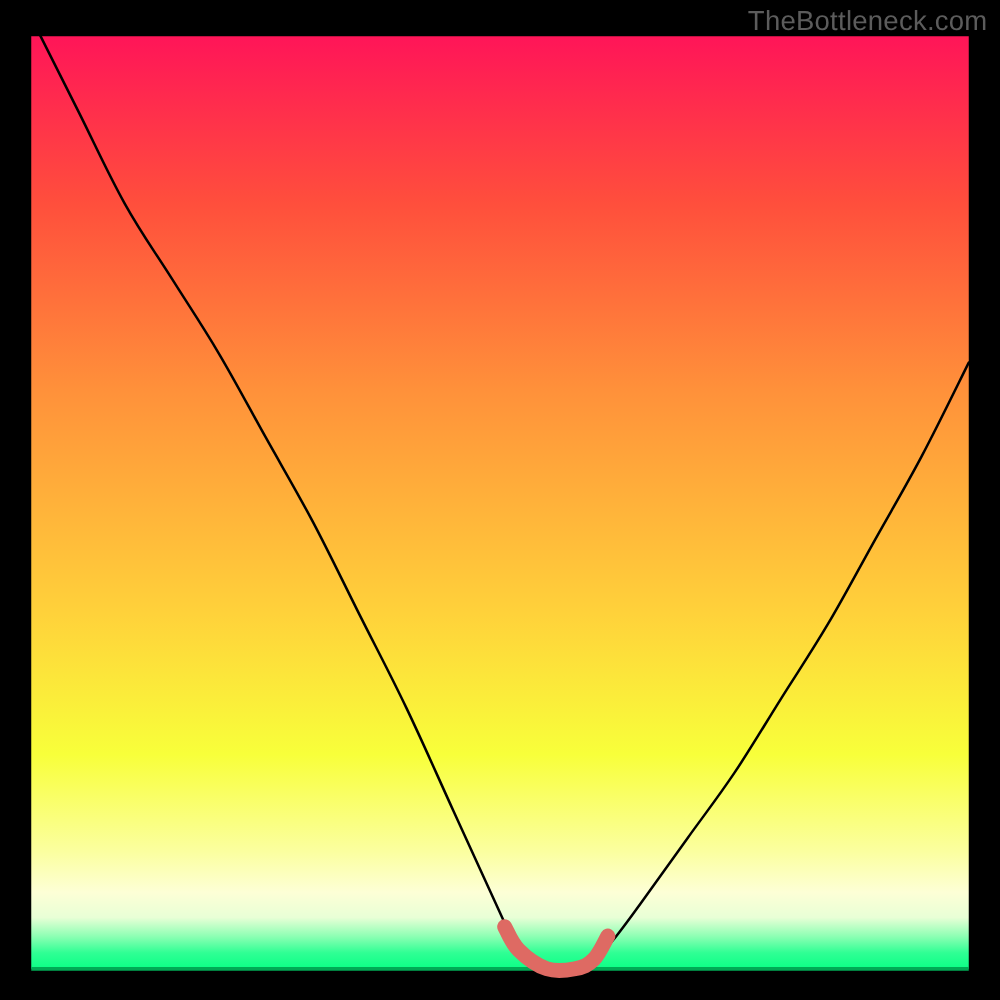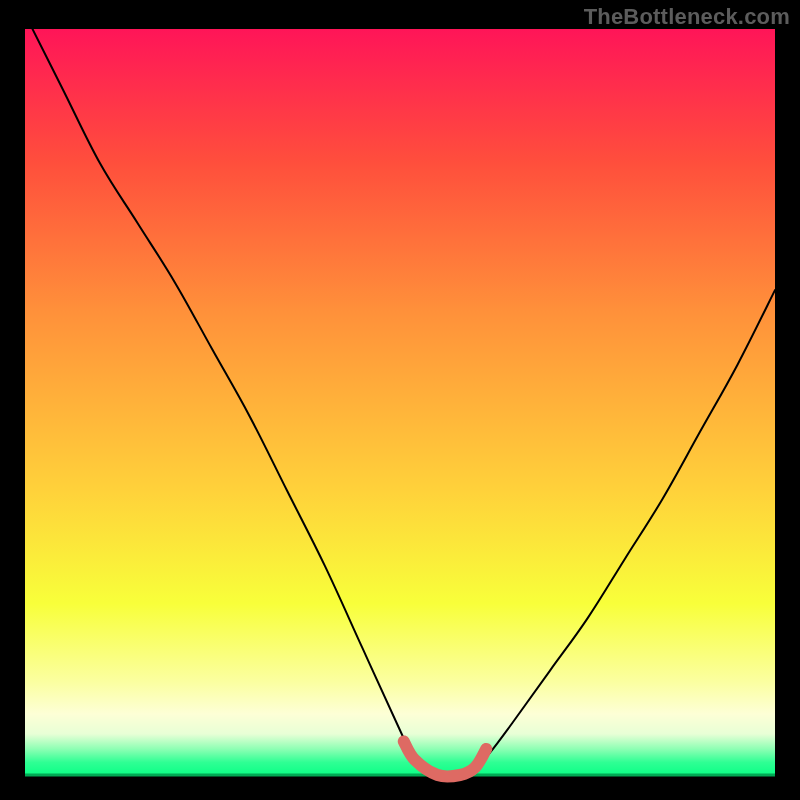--- a/index.html
+++ b/index.html
@@ -16,21 +16,21 @@
     width: 800px;
     height: 800px;
     background: #000000;
   }
   .watermark {
     position: absolute;
     top: 4px;
     right: 10px;
     color: #5c5c5c;
     font-size: 22px;
-    font-weight: 700;
+    font-weight: 400;
     letter-spacing: 0.2px;
     z-index: 10;
   }
   svg {
     display: block;
   }
 </style>
 </head>
 <body>
 

